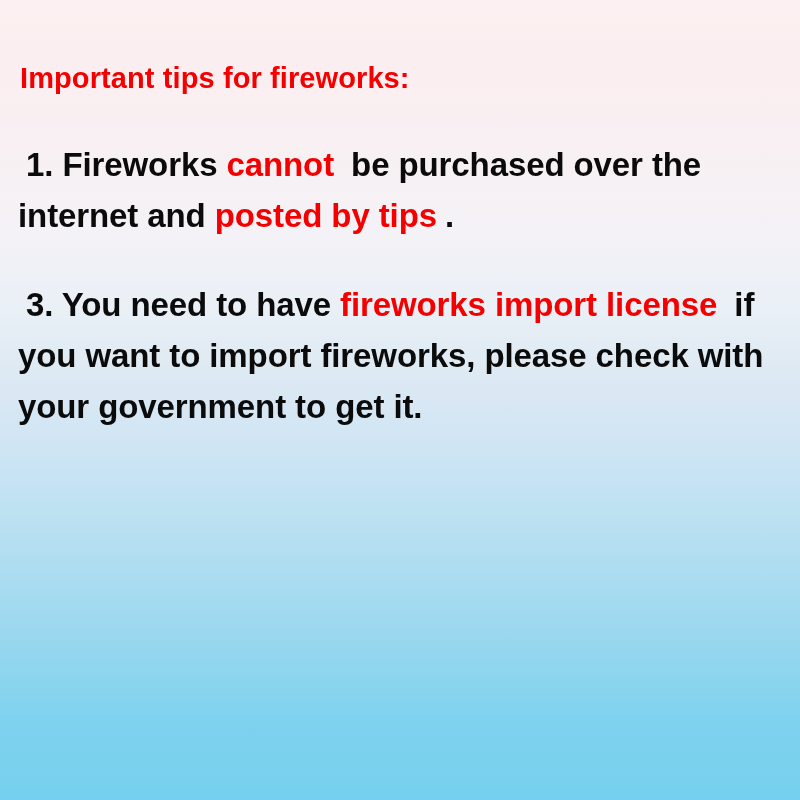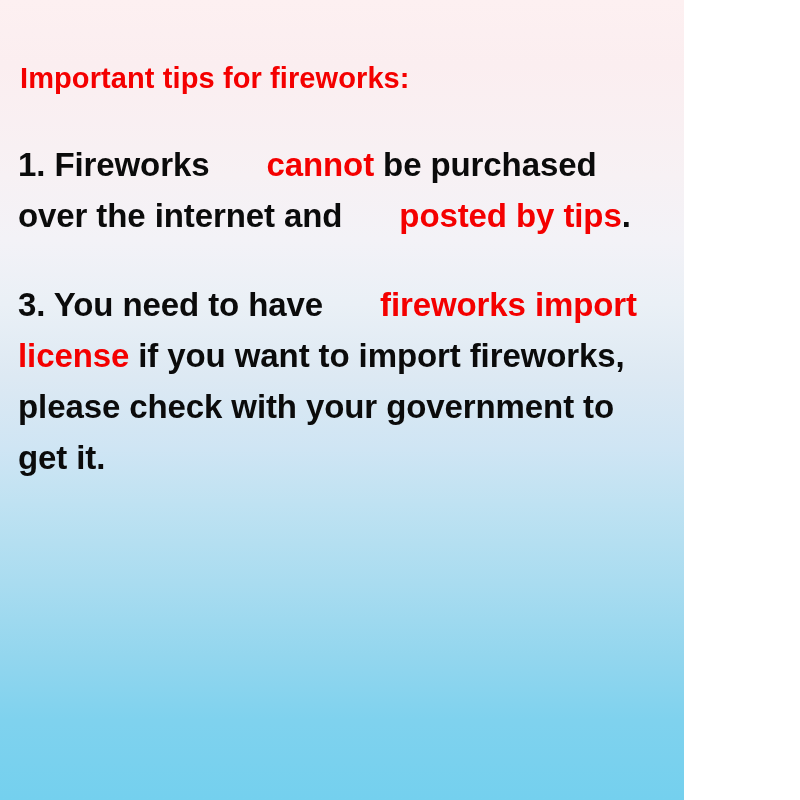--- a/index.html
+++ b/index.html
@@ -8,21 +8,21 @@
     padding: 0;
   }
   body {
     width: 800px;
     height: 800px;
     overflow: hidden;
     font-family: "Liberation Sans", "DejaVu Sans", sans-serif;
   }
   #poster {
     position: relative;
-    width: 684px;
+    width: 800px;
     height: 800px;
     box-sizing: border-box;
     background: linear-gradient(
         to bottom,
         #fdf0f1 0%,
         #fbeef0 8%,
         #f7f1f4 22%,
         #f3f2f7 30%,
         #eaf0f6 38%,
         #dde9f3 47%,
@@ -56,24 +56,24 @@
     line-height: 51px;
     letter-spacing: -0.1px;
     margin: 0 0 38px 0;
     max-width: 766px;
   }
   .tip:last-child {
     margin-bottom: 0;
   }
   .hl {
     color: #f40000;
-    margin-left: 48px;
   }
   .blk {
     color: #0b0b0b;
+    margin-left: 8px;
   }
 </style>
 </head>
 <body>
 
 <div id="poster">
   <div class="content">
 
     <h1 class="title">Important tips for fireworks:</h1>
 

